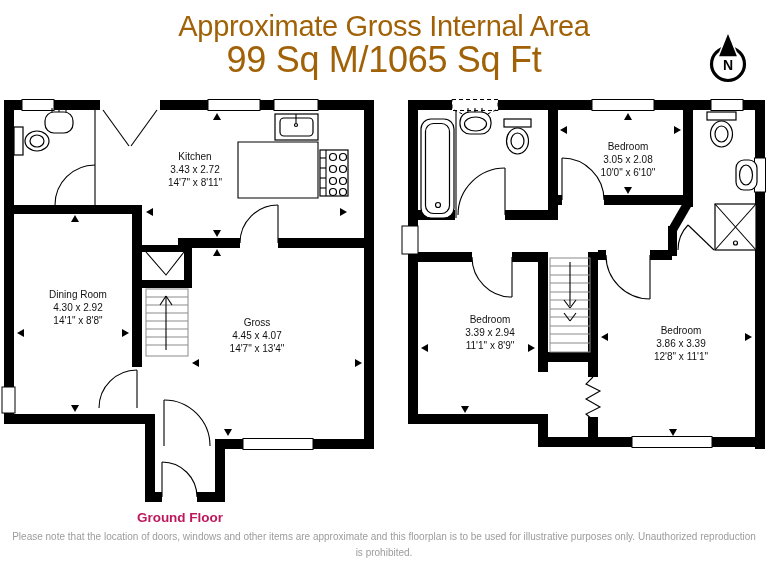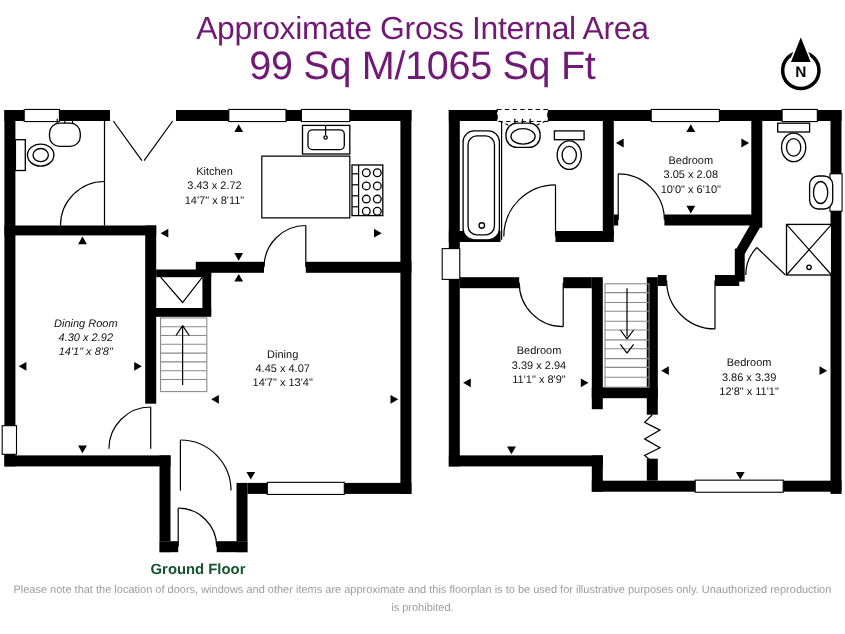--- a/index.html
+++ b/index.html
@@ -1,24 +1,24 @@
 <!DOCTYPE html>
 <html><head>
 <meta charset="utf-8">
 <style>
   html,body{margin:0;padding:0;background:#fff;}
   .stage{position:relative;width:768px;height:576px;background:#fff;overflow:hidden;
          font-family:"Liberation Sans",sans-serif;color:#000;}
   .title{position:absolute;left:0;top:9px;width:768px;text-align:center;
-         font-size:29px;line-height:34px;letter-spacing:-0.3px;color:#701a75;}
+         font-size:29px;line-height:34px;letter-spacing:-0.3px;color:#a16207;}
   .title .t2{font-size:36px;}
   .room-label{position:absolute;width:120px;text-align:center;
               font-size:10px;line-height:13px;color:#111;}
   .floor-label{position:absolute;width:140px;text-align:center;
-               font-weight:bold;font-size:13.5px;color:#14532d;}
+               font-weight:bold;font-size:13.5px;color:#be185d;}
   .disclaimer{position:absolute;left:12px;top:529px;width:744px;text-align:center;
               font-size:10px;line-height:15.5px;color:#9c9c9c;}
   svg{position:absolute;left:0;top:0;}
   .win{fill:#fff;stroke:#000;stroke-width:1;}
   .gap{fill:#fff;}
   .thin{stroke:#000;stroke-width:1.1;fill:none;}
   .door{stroke:#000;stroke-width:1.1;fill:none;}
   .fix{stroke:#000;stroke-width:1.2;fill:#fff;}
   .tread{stroke:#8a8a8a;stroke-width:1;fill:none;}
   .arrow{stroke:#000;stroke-width:1.1;fill:none;}
@@ -289,28 +289,28 @@
     <div>Approximate Gross Internal Area</div>
     <div class="t2">99 Sq M/1065 Sq Ft</div>
   </div>
 
   <div class="room-label" style="left:135px;top:150px;">
     <div>Kitchen</div>
     <div>3.43 x 2.72</div>
     <div>14'7" x 8'11"</div>
   </div>
 
-  <div class="room-label" style="left:18px;top:288px;font-style:italic;">
+  <div class="room-label" style="left:18px;top:288px;">
     <div>Dining Room</div>
     <div>4.30 x 2.92</div>
     <div>14'1" x 8'8"</div>
   </div>
 
   <div class="room-label" style="left:197px;top:316px;">
-    <div>Dining</div>
+    <div>Gross</div>
     <div>4.45 x 4.07</div>
     <div>14'7" x 13'4"</div>
   </div>
 
   <div class="room-label" style="left:568px;top:140px;">
     <div>Bedroom</div>
     <div>3.05 x 2.08</div>
     <div>10'0" x 6'10"</div>
   </div>
 

